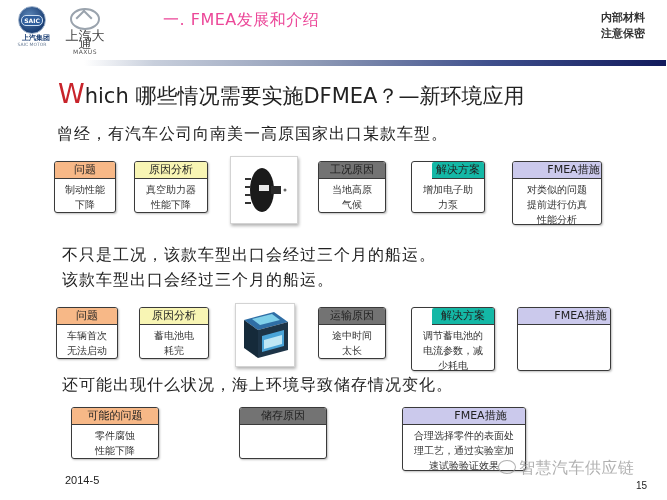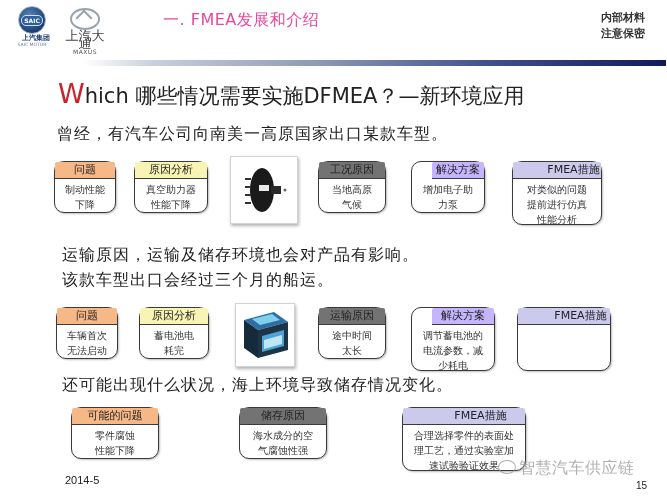--- a/index.html
+++ b/index.html
@@ -52,34 +52,34 @@
   
   .section-title {
     left: 58px; top: 78px; font-size: 21px; color: #222; white-space: nowrap;
   }
   .section-title .w { color: #c8242b; font-size: 27px; }
 
   .para { font-family: Liberation Sans, sans-serif; font-size: 16px; color: #222; white-space: nowrap; letter-spacing: 1px; }
 
   
   .box {
-    position: absolute; background: #fff; border: 1.5px solid #3a3a3a; border-radius: 10px;
+    position: absolute; background: #fff; border: 1.5px solid #3a3a3a; border-radius: 3px;
     box-shadow: 1px 1px 2px rgba(0,0,0,0.25);
   }
   .box .hd {
     font-size: 11px; text-align: center; height: 16px; line-height: 16px;
     border-bottom: 1.5px solid #3a3a3a; border-radius: 2px 2px 0 0; color: #222;
   }
   .box .bd {
     font-size: 10px; text-align: center; line-height: 15px; padding: 3px 2px; color: #333;
   }
   .orange { background: #f7b887; }
   .yellow { background: #f8f5b4; }
   .blue { background: #737373; }
-  .green { background: #c4b5fd; margin-left: 20px; }
+  .green { background: #14b8a6; margin-left: 20px; }
   .purple { background: #cbc9ec; padding-left: 33px; }
 
   .photo {
     position: absolute; background: #fff; border: 1px solid #d3d3d3;
     box-shadow: 1px 2px 3px rgba(0,0,0,0.3);
   }
 
   .footer-date { left: 22px; top: 474px; font-size: 11px; color: #222; font-family: "Liberation Sans", sans-serif; margin-left: 43px; }
   .footer-page { left: 636px; top: 480px; font-size: 10px; color: #222; font-family: "Liberation Sans", sans-serif; }
   .watermark { left: 498px; top: 458px; font-size: 16px; color: rgba(150,150,150,0.75); white-space: nowrap; letter-spacing: 0.5px; }
@@ -139,21 +139,21 @@
 </div>
 <div class="box" style="left:411px; top:161px; width:72px; height:50px;">
   <div class="hd green">解决方案</div>
   <div class="bd">增加电子助<br>力泵</div>
 </div>
 <div class="box" style="left:512px; top:161px; width:88px; height:62px;">
   <div class="hd purple">FMEA措施</div>
   <div class="bd">对类似的问题<br>提前进行仿真<br>性能分析</div>
 </div>
 
-<div class="abs para" style="left:62px; top:245px;">运输原因，运输及储存环境也会对产品有影响。</div>
+<div class="abs para" style="left:62px; top:245px;">不只是工况，该款车型出口会经过三个月的船运。</div>
 <div class="abs para" style="left:62px; top:270px;text-align:center;">该款车型出口会经过三个月的船运。</div>
 
 <div class="box" style="left:56px; top:307px; width:60px; height:50px;">
   <div class="hd orange">问题</div>
   <div class="bd">车辆首次<br>无法启动</div>
 </div>
 <div class="box" style="left:139px; top:307px; width:68px; height:50px;">
   <div class="hd yellow">原因分析</div>
   <div class="bd">蓄电池电<br>耗完</div>
 </div>
@@ -180,21 +180,20 @@
 </div>
 
 <div class="abs para" style="left:62px; top:375px;">还可能出现什么状况，海上环境导致储存情况变化。</div>
 
 <div class="box" style="left:71px; top:407px; width:86px; height:50px;">
   <div class="hd orange">可能的问题</div>
   <div class="bd">零件腐蚀<br>性能下降</div>
 </div>
 <div class="box" style="left:239px; top:407px; width:86px; height:50px;">
   <div class="hd blue">储存原因</div>
-  <div class="bd">海水成分的空<br>气腐蚀性强</div>
 </div>
 <div class="box" style="left:402px; top:407px; width:122px; height:62px;">
   <div class="hd purple">FMEA措施</div>
   <div class="bd">合理选择零件的表面处<br>理工艺，通过实验室加<br>速试验验证效果</div>
 </div>
 
 <div class="abs footer-date">2014-5</div>
 <div class="abs watermark">
   <span class="ic"></span><span>智慧汽车供应链</span>
 </div>

